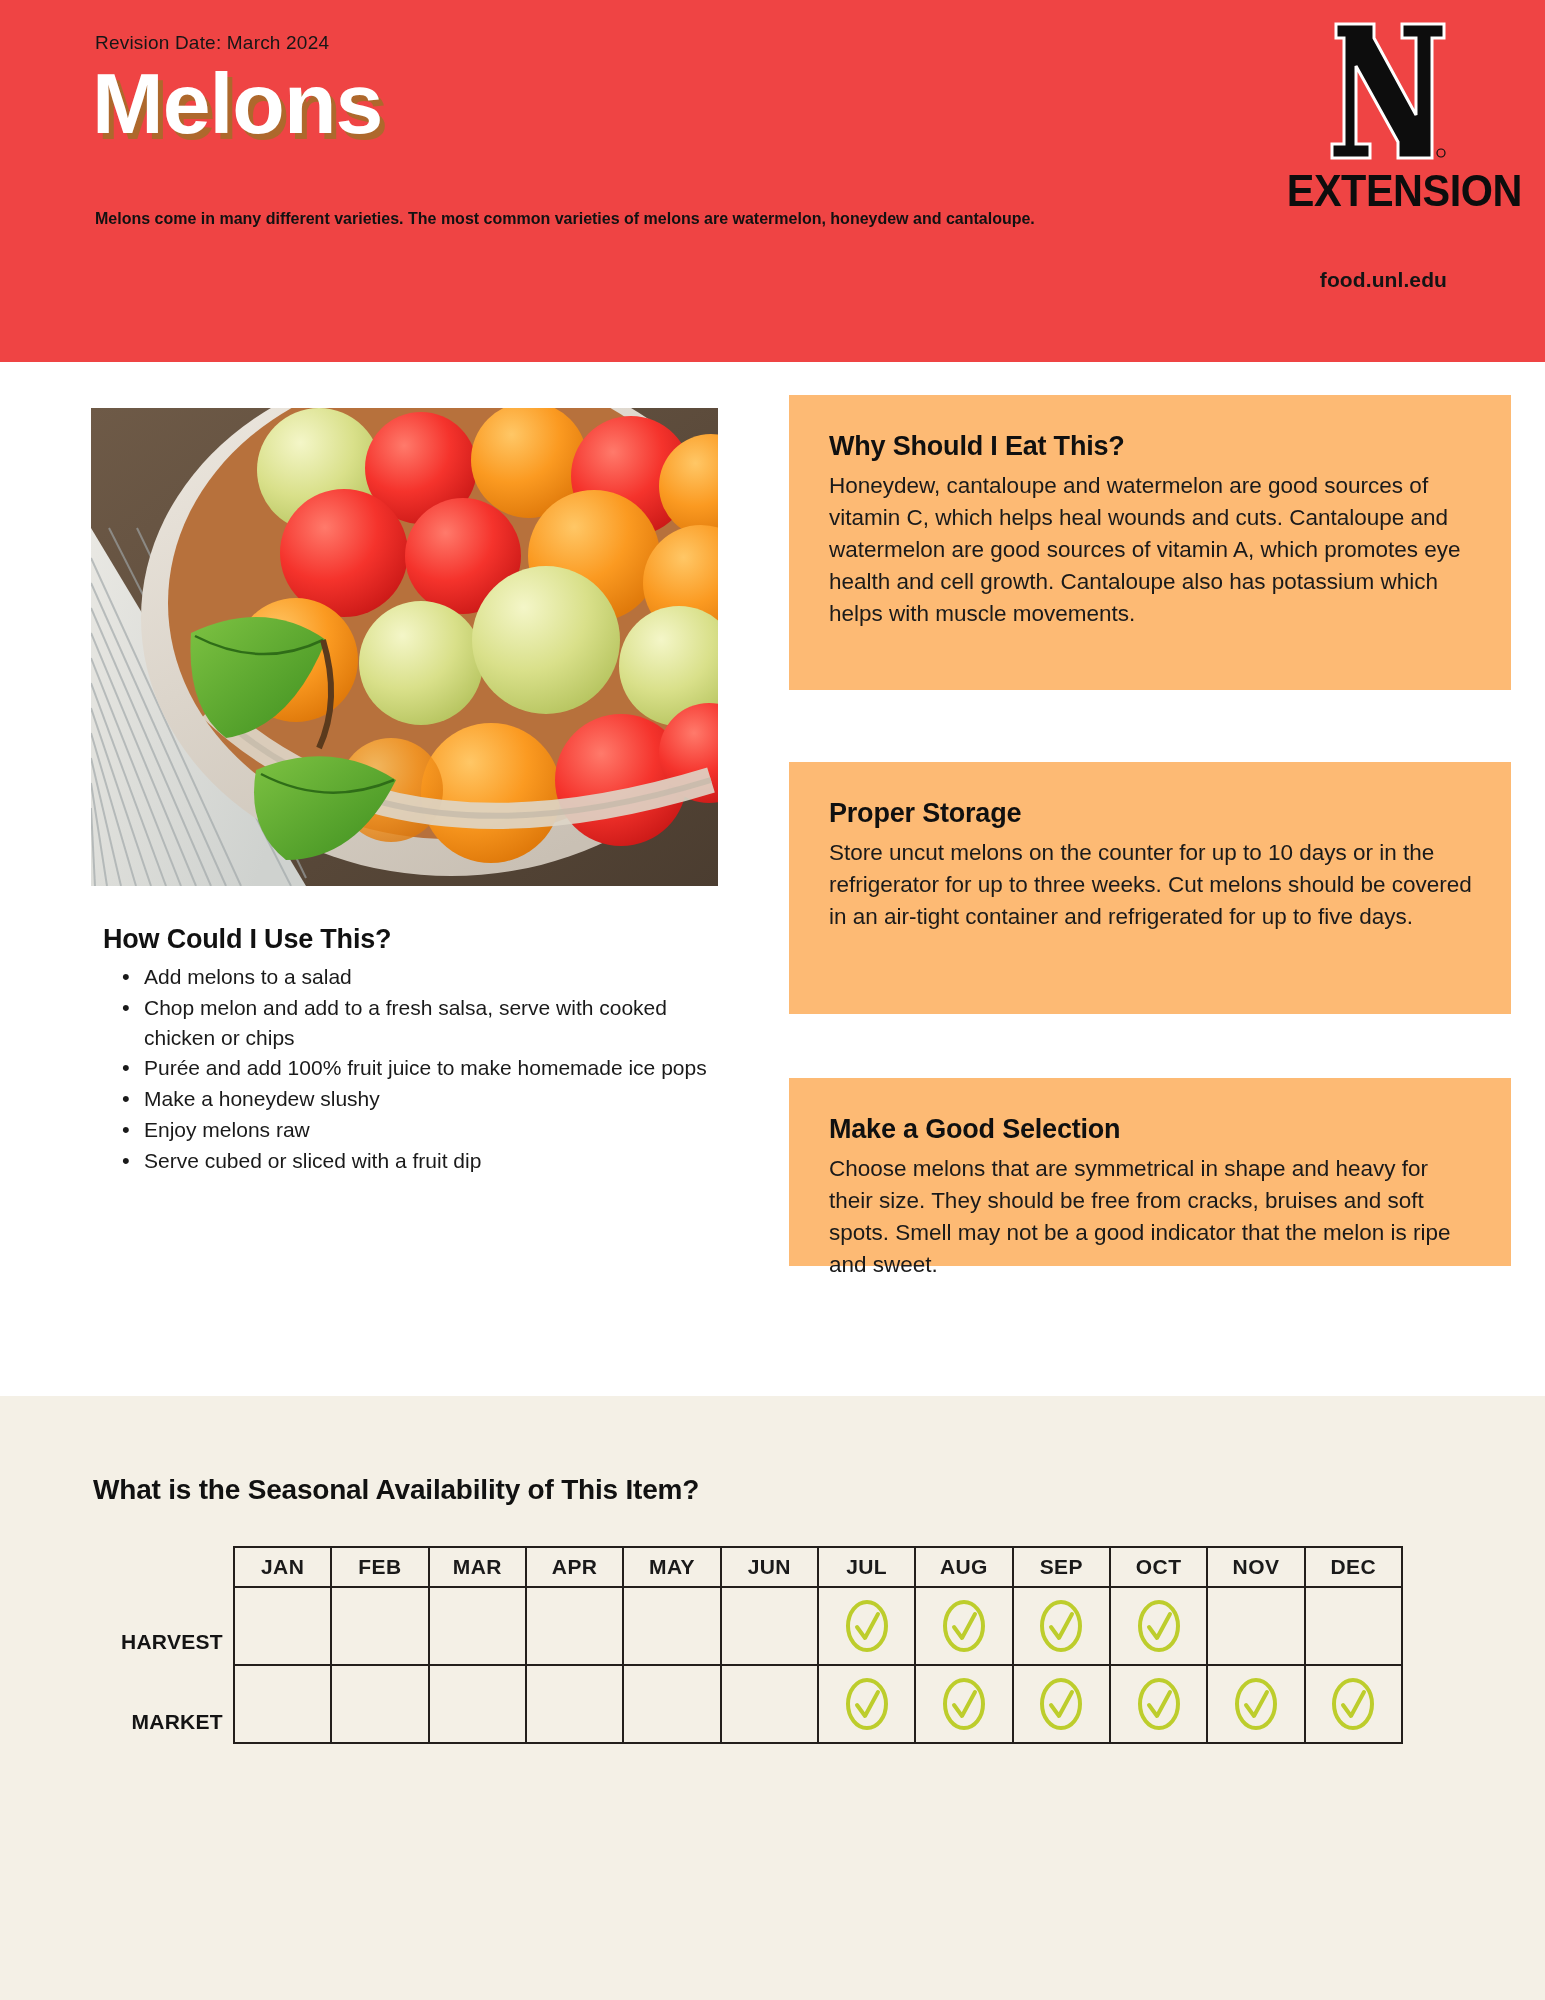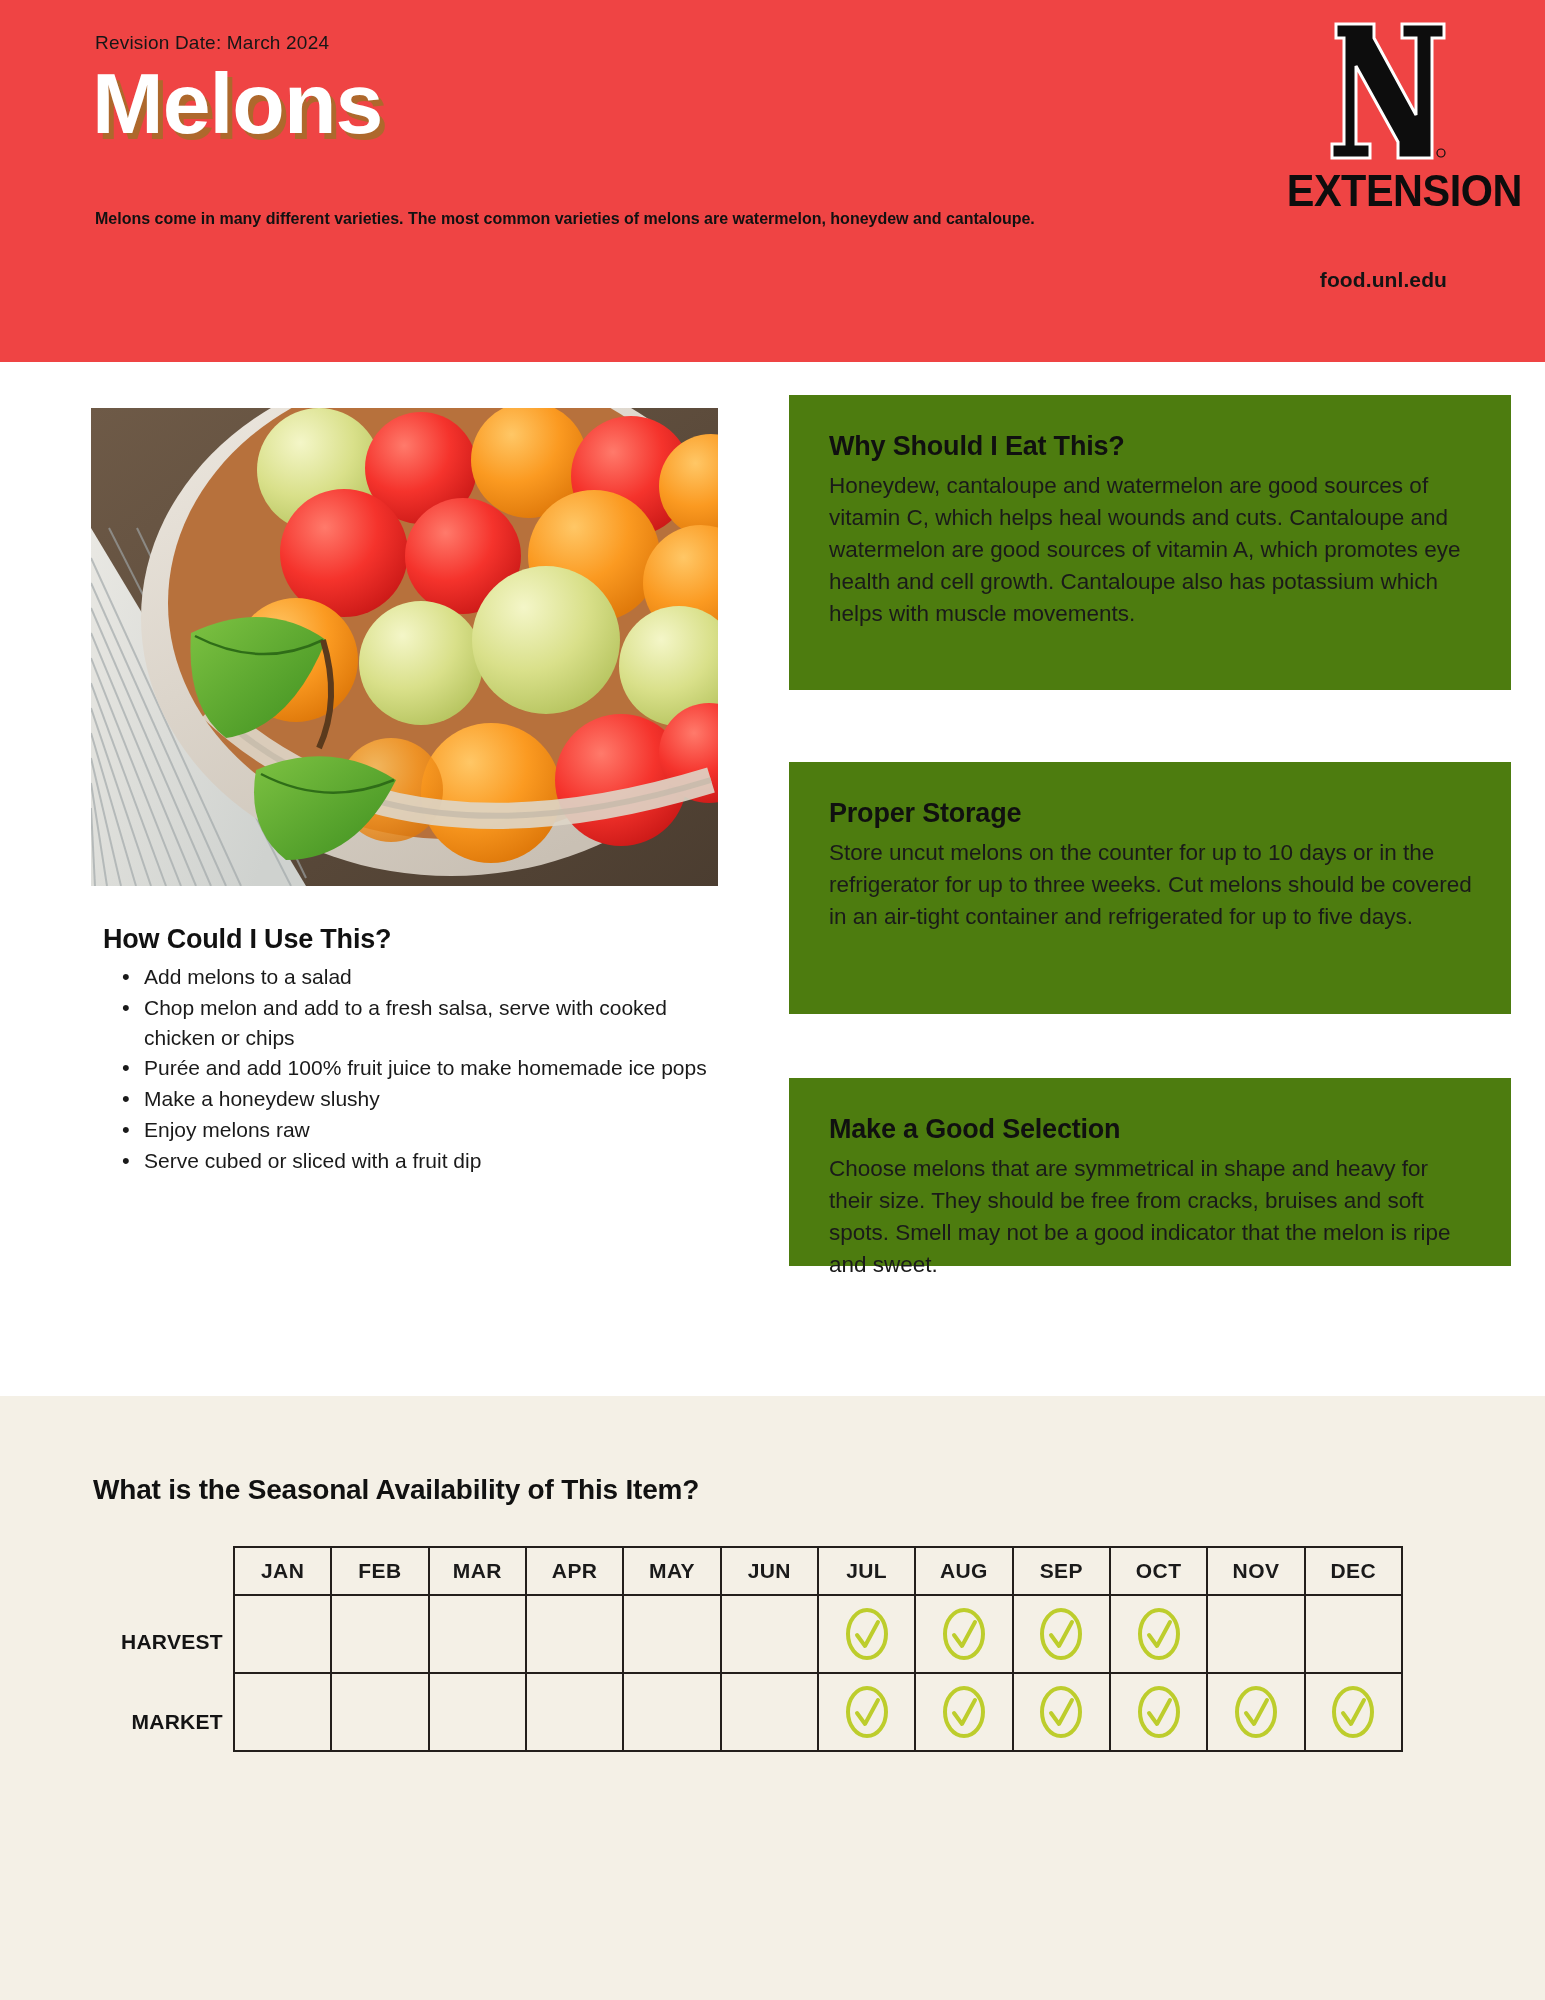--- a/index.html
+++ b/index.html
@@ -64,21 +64,21 @@
     font-size:21px; line-height:1.42; margin-bottom:1px;
     padding-left:22px; list-style:none; position:relative; color:#1a1a1a;
   }
   .use-list li:before {
     content:"•"; position:absolute; left:0; top:-1px; font-size:22px;
   }
 
   
   .infobox {
     position:absolute; left:789px; width:722px;
-    background:#4d7c0f;
+    background:#fdba74;
     padding:36px 36px 34px 40px;
   }
   .infobox.b1 { top:33px;  height:295px; }
   .infobox.b2 { top:400px; height:252px; }
   .infobox.b3 { top:716px; height:188px; }
   .infobox h2 {
     font-size:27px; font-weight:bold; letter-spacing:-0.2px;
     margin-bottom:8px; color:#101010;
   }
   .infobox p { font-size:22.5px; line-height:1.42; color:#1a1a1a; }
@@ -91,21 +91,21 @@
   .seasonal h2 {
     position:absolute; left:93px; top:78px;
     font-size:28px; font-weight:bold; letter-spacing:-0.2px; color:#111;
   }
   .cal-wrap { position:absolute; left:93px; top:150px; width:1310px; }
   table.calendar { border-collapse:collapse; margin-left:140px; }
   table.calendar th, table.calendar td {
     border:2.5px solid #231f1c;
     width:98px; text-align:center; vertical-align:middle;
   }
-  table.calendar th { height:48px; font-size:21px; font-weight:bold; letter-spacing:.4px; }
+  table.calendar th { height:40px; font-size:21px; font-weight:bold; letter-spacing:.4px; }
   table.calendar td { height:78px; }
   .rowlabel {
     position:absolute; left:0; width:130px; text-align:right;
     font-size:21px; font-weight:bold; letter-spacing:.3px; color:#141414;
   }
   .rowlabel.harvest { top:84px; }
   .rowlabel.market  { top:164px; }
   .check-svg { display:block; margin:0 auto; }
 </style>
 </head>

